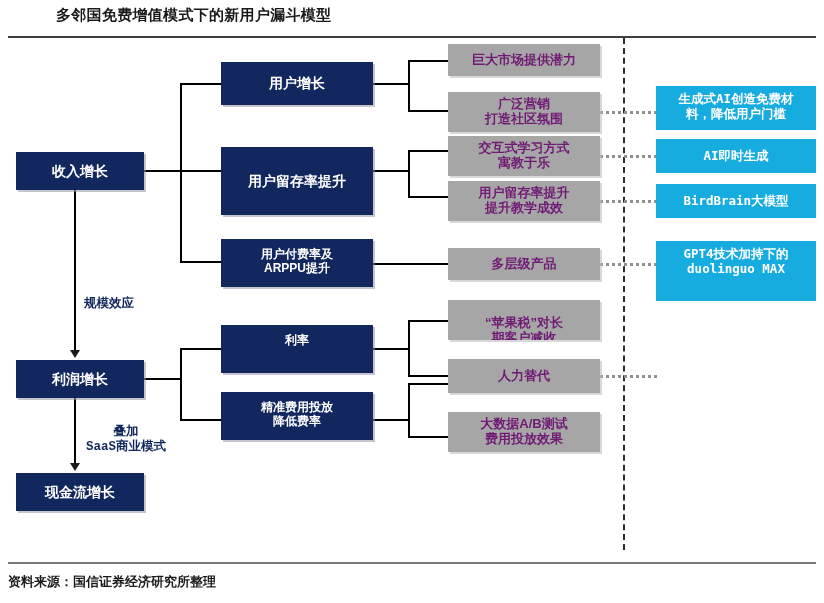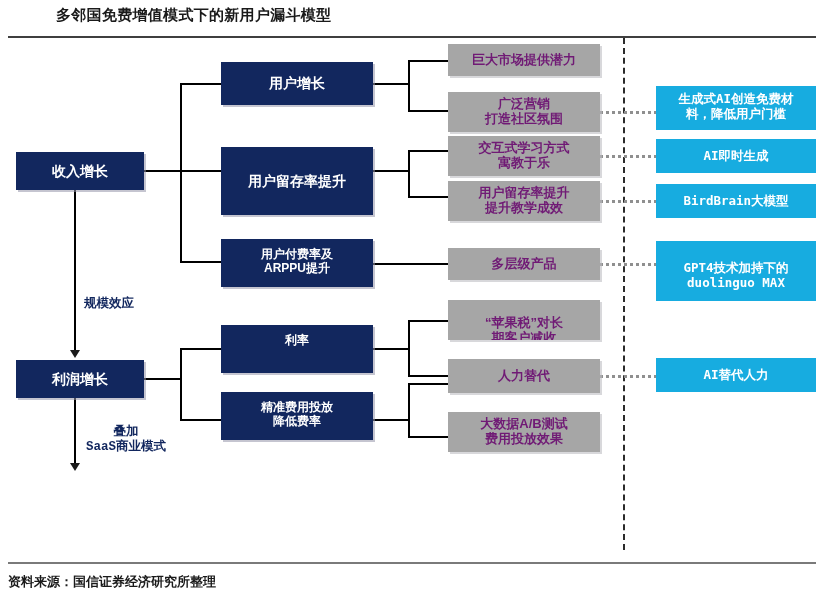--- a/index.html
+++ b/index.html
@@ -147,20 +147,23 @@
   <div class="divider-dashed"></div>
 
   <div class="node node-navy" style="left:16px; top:152px; width:128px; height:38px;">
     <span>收入增长</span>
   </div>
 
   <div class="node node-navy" style="left:16px; top:360px; width:128px; height:38px;">
     <span>利润增长</span>
   </div>
 
+  <div class="node node-navy" style="left:16px; top:473px; width:128px; height:38px;">
+    <span>现金流增长</span>
+  </div>
 
   <div class="ln ln-v" style="left:74px; top:190px; height:160px;"></div>
   <div class="arrow-down" style="left:70px; top:350px;"></div>
   <div class="side-label" style="left:84px; top:296px;">
     <span>规模效应</span>
   </div>
 
   <div class="ln ln-v" style="left:74px; top:398px; height:66px;"></div>
   <div class="arrow-down" style="left:70px; top:463px;"></div>
   <div class="side-label" style="left:86px; top:425px; line-height:1.2;font-family:Liberation Mono, monospace;">
@@ -272,22 +275,19 @@
   </div>
 
   <div class="node node-cyan" style="left:656px; top:139px; width:160px; height:34px;">
     <span>AI即时生成</span>
   </div>
 
   <div class="node node-cyan" style="left:656px; top:184px; width:160px; height:34px;">
     <span>BirdBrain大模型</span>
   </div>
 
-  <div class="node node-cyan" style="left:656px; top:241px; width:160px; height:60px; display:block; padding-top:20px;">
+  <div class="node node-cyan" style="left:656px; top:241px; width:160px; height:60px; display:block; padding-top:6px;">
     <div>GPT4技术加持下的</div>
     <div>duolinguo MAX</div>
   </div>
 
-  <div class="node node-cyan" style="left:656px; top:358px; width:160px; height:34px;">
-    <span>AI替代人力</span>
-  </div>
 
 </div>
 
 </body></html>

